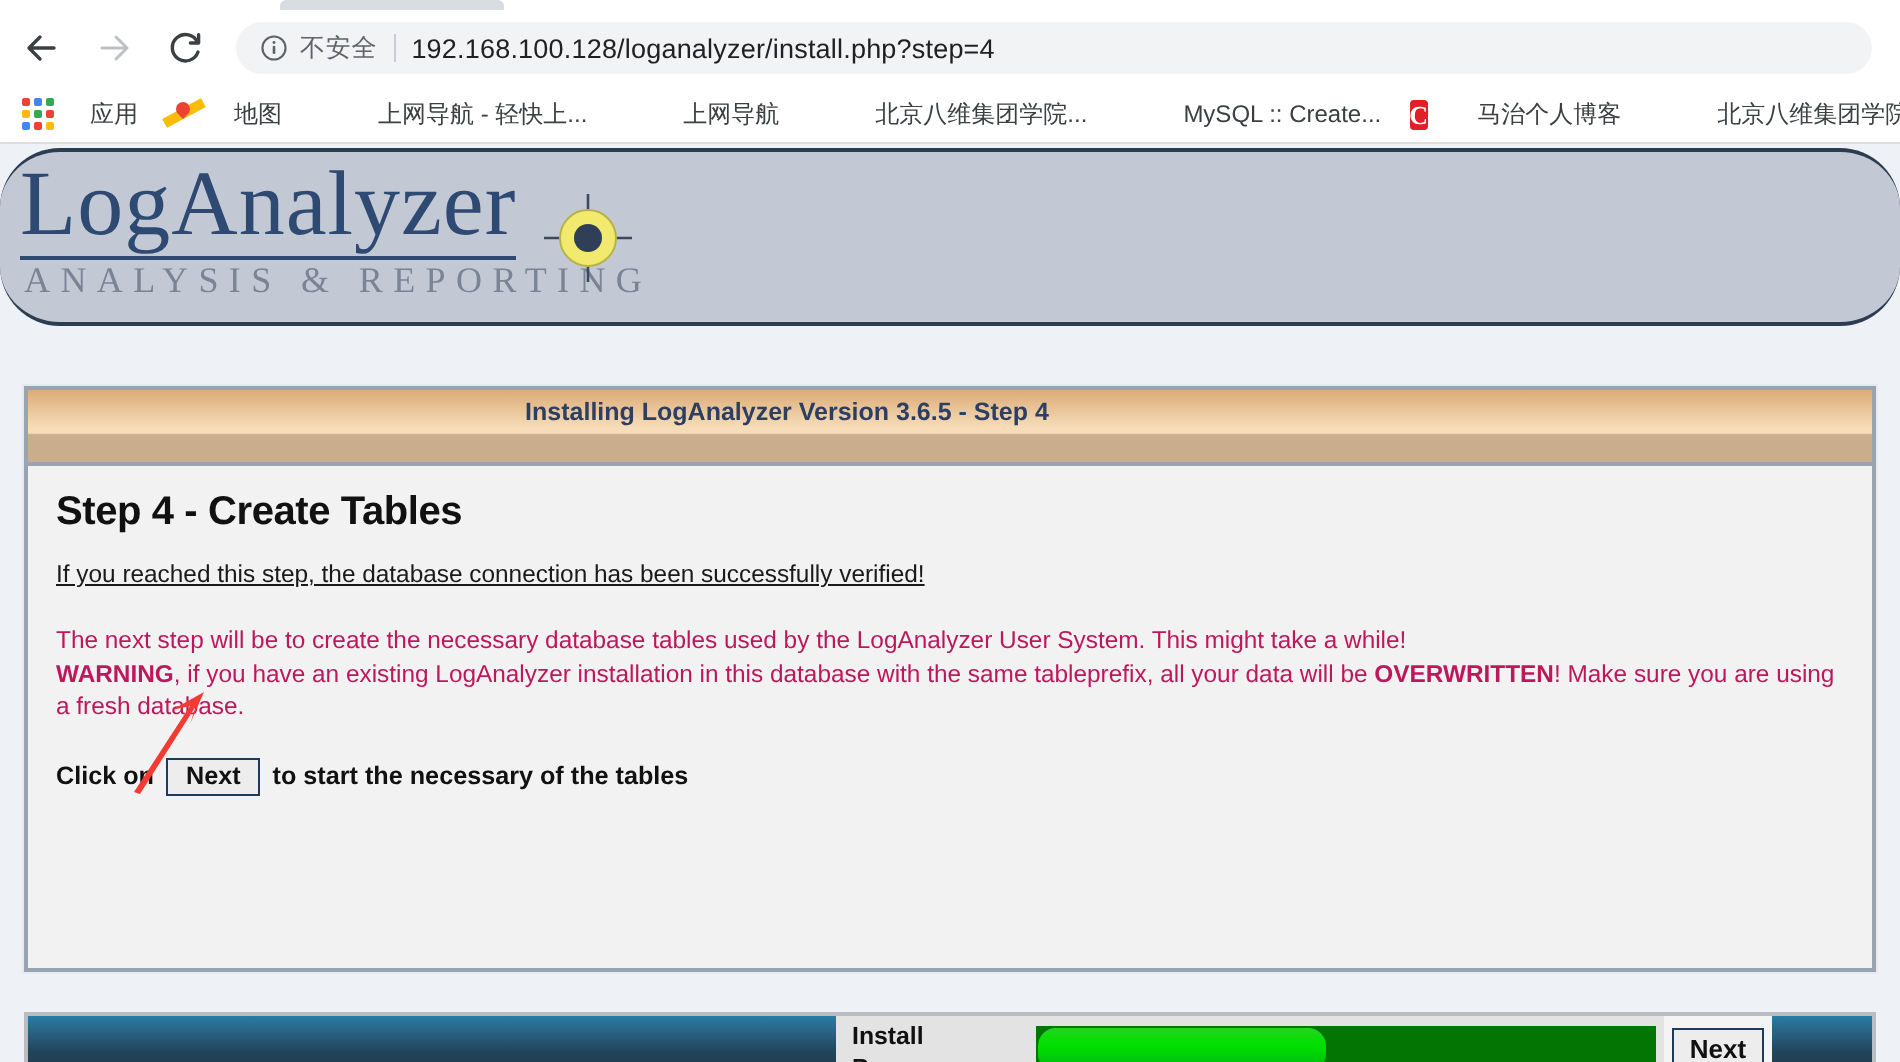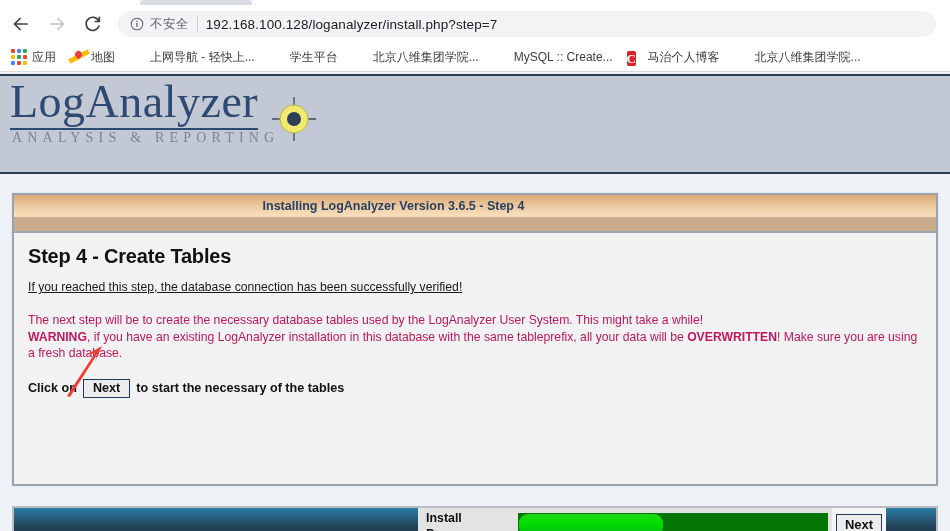--- a/index.html
+++ b/index.html
@@ -56,21 +56,21 @@
     position: absolute; left: 0; top: 43px; width: 950px; height: 29px;
     background: #ffffff; display: flex; align-items: center;
     padding-left: 9px; overflow: hidden;
     border-bottom: 1px solid #dcdcdc;
   }
   .bm {
     display: flex; align-items: center; height: 22px;
     padding: 0 7px 0 2px; margin-right: 5px; white-space: nowrap;
     border-radius: 3px;
   }
-  .bm-label { font-size: 12px; color: #3c4043; margin-left: 5px; }
+  .bm-label { font-size: 12px; color: #3c4043; margin-left: 18px; }
   .bm-ico { width: 16px; height: 16px; flex: none; position: relative; }
 
   
   .ico-apps { display: grid; grid-template-columns: repeat(3,4px);
     grid-template-rows: repeat(3,4px); gap: 2px; width: 16px; height: 16px;
     padding: 0px; }
   .ico-apps i { display: block; width: 4px; height: 4px; border-radius: 1px; }
   .ico-maps { width: 16px; height: 16px; background: #34a853;
     border-radius: 2px; position: relative; overflow: hidden; }
   .ico-maps::before { content:""; position:absolute; left:-2px; top:5px;
@@ -101,38 +101,39 @@
   .ico-c { width:16px; height:16px; background:#e01f26; border-radius:2px;
     color:#fff; font-family:"Liberation Serif", serif; font-weight:bold;
     font-size:13px; line-height:15px; text-align:center; }
 
   
   .page {
     position: absolute; left: 0; top: 72px; width: 950px; height: 459px;
     background: #eef1f6;
   }
   .logo-band {
-    position: absolute; left: 0; top: 2px; width: 950px; height: 100px;
+    position: absolute; left: 0; top: 2px; width: 950px; height: 89px;
     background: #c3c9d4;
     border-top: 2px solid #2c3d52;
     border-bottom: 2px solid #2c3d52;
     overflow: hidden;
+    border-radius: 30px;
   }
   .logo-wrap { position: absolute; left: 8px; top: 3px; width: 330px; height: 72px; }
   .logo-main {
     position: absolute; left: 2px; top: -2px;
     font-family: "Liberation Serif", serif;
     font-size: 46px; color: #2e4a72; letter-spacing: .5px;
     border-bottom: 2px solid #2e4a72; padding-bottom: 1px;
     line-height: 50px;
   }
   .logo-sub {
     position: absolute; left: 4px; top: 51px;
     font-family: "Liberation Serif", serif;
-    font-size: 14px; color: #7b8494; letter-spacing: 5.2px;
+    font-size: 18px; color: #7b8494; letter-spacing: 5.2px;
   }
   .logo-target {
     position: absolute; left: 264px; top: 18px; width: 44px; height: 44px;
   }
 
   .panel {
     position: absolute; left: 12px; top: 121px; width: 926px; height: 293px;
     background: #f2f2f2;
     border: 2px solid #9aa3b0;
     box-shadow: 0 0 0 1px #e6e9ee;
@@ -234,21 +235,21 @@
       </div>
 
       <div class="omnibox">
         <svg class="info-circle" viewBox="0 0 16 16">
           <circle cx="8" cy="8" r="6.6" fill="none" stroke="#5f6368" stroke-width="1.2"></circle>
           <circle cx="8" cy="4.9" r="0.85" fill="#5f6368"></circle>
           <rect x="7.25" y="6.7" width="1.5" height="4.7" rx="0.6" fill="#5f6368"></rect>
         </svg>
         <span class="notsecure">不安全</span>
         <span class="omni-sep"></span>
-        <span class="url">192.168.100.128/loganalyzer/install.php?step=7</span>
+        <span class="url">192.168.100.128/loganalyzer/install.php?step=4</span>
       </div>
     </div>
 
     <div class="bookmarks">
 
       <div class="bm">
         <span class="bm-ico">
           <span class="ico-apps">
             <i style="background:#ea4335"></i>
               <i style="background:#4285f4"></i>
@@ -269,21 +270,21 @@
         <span class="bm-label">地图</span>
       </div>
 
       <div class="bm">
         <span class="bm-ico"><span class="ico-chrome"></span></span>
         <span class="bm-label">上网导航 - 轻快上...</span>
       </div>
 
       <div class="bm">
         <span class="bm-ico"><span class="ico-blue-sq"></span></span>
-        <span class="bm-label">学生平台</span>
+        <span class="bm-label">上网导航</span>
       </div>
 
       <div class="bm">
         <span class="bm-ico"><span class="ico-globe"></span></span>
         <span class="bm-label">北京八维集团学院...</span>
       </div>
 
       <div class="bm">
         <span class="bm-ico"><span class="ico-dolphin"></span></span>
         <span class="bm-label">MySQL :: Create...</span>

